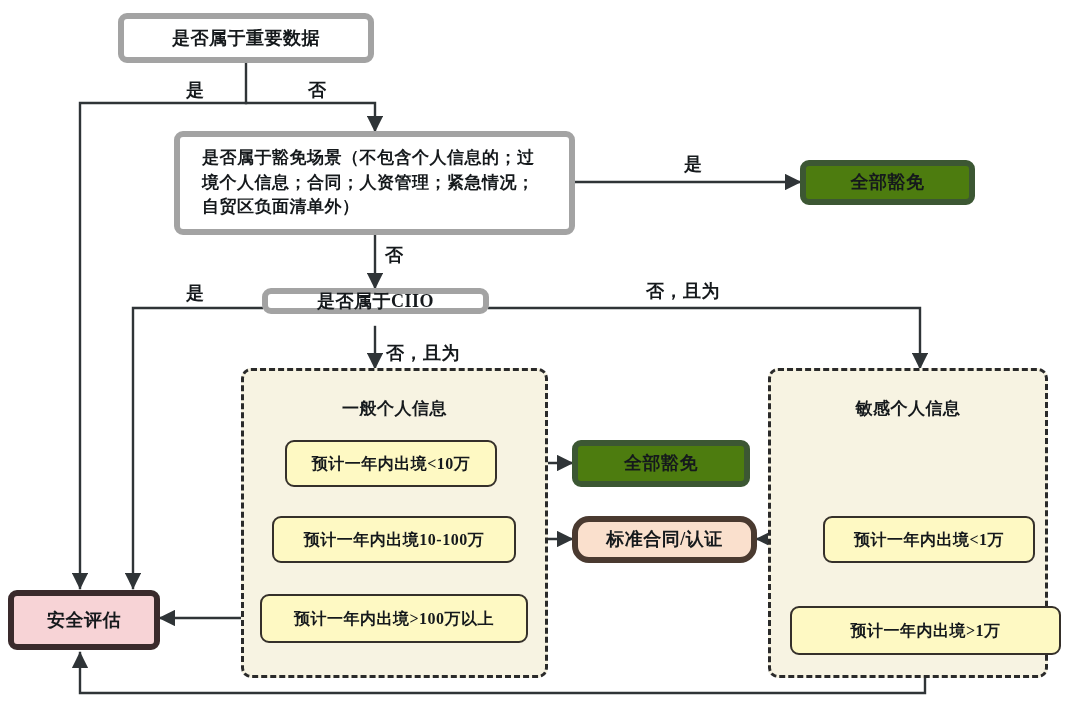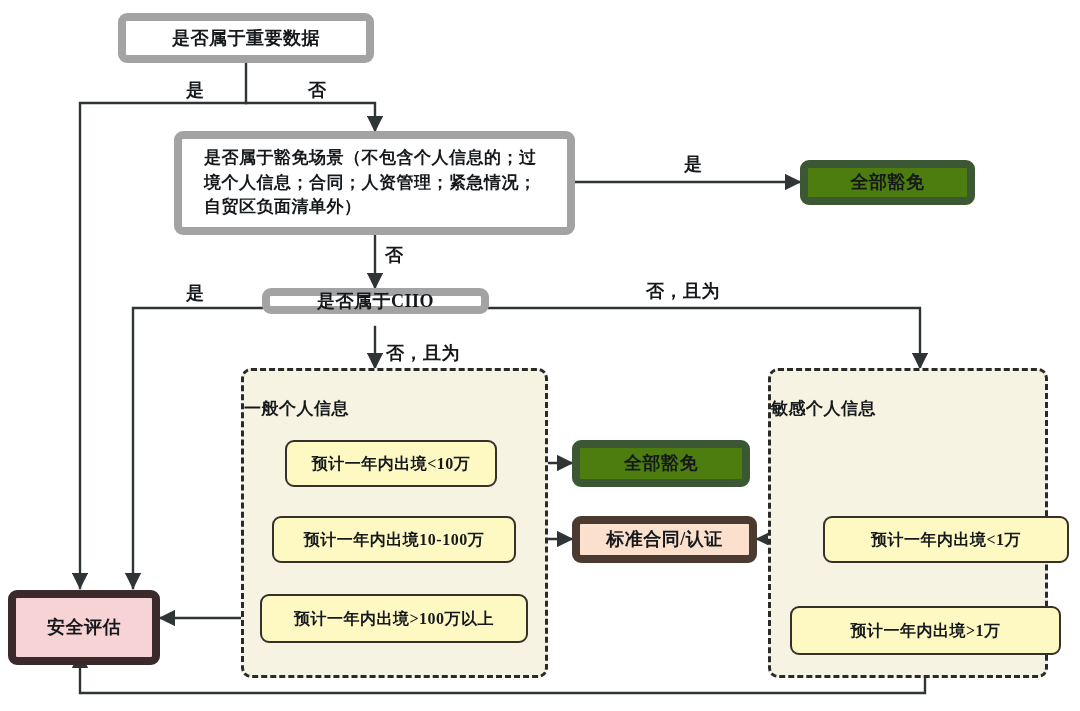--- a/index.html
+++ b/index.html
@@ -26,36 +26,37 @@
     height: 711px;
     pointer-events: none;
   }
   .node {
     position: absolute;
     box-sizing: border-box;
     display: flex;
     align-items: center;
     justify-content: center;
     text-align: center;
-    border: 8px solid #a3a3a3;
+    border: 6px solid #a3a3a3;
     border-radius: 9px;
     background: #ffffff;
     color: #15191c;
     font-weight: 700;
     letter-spacing: 0.5px;
     line-height: 1.45;
     padding: 4px 10px;
   }
   .node.exempt {
     background: #4d7c0f;
     border-color: #3c5733;
   }
   .node.contract {
     background: #fae0cd;
     border-color: #4a3a30;
+    border-radius: 17px;
   }
   .node.assess {
     background: #f7d3d6;
     border-color: #3a2a2c;
   }
   .node.inner {
     background: #fef9c3;
     border-color: #35302a;
     border-width: 2px;
   }
@@ -63,20 +64,21 @@
     position: absolute;
     box-sizing: border-box;
     border: 3px dashed #2a2a2a;
     border-radius: 10px;
     background: #f7f3e2;
   }
   .group-title {
     position: absolute;
     left: 0;
     right: 0;
+    text-align: center;
     font-weight: 700;
     color: #15191c;
     letter-spacing: 0.5px;
   }
   .edge-label {
     position: absolute;
     color: #15191c;
     font-weight: 700;
     letter-spacing: 0.5px;
     white-space: nowrap;
@@ -141,21 +143,21 @@
   </div>
 
   <div class="node exempt fs18" style="left:572px; top:440px; width:178px; height:47px;">
     <span>全部豁免</span>
   </div>
 
   <div class="node contract fs18" style="left:572px; top:516px; width:185px; height:47px;">
     <span>标准合同/认证</span>
   </div>
 
-  <div class="node assess fs18" style="left:8px; top:590px; width:152px; height:75px;">
+  <div class="node assess fs18" style="left:8px; top:590px; width:152px; height:60px;">
     <span>安全评估</span>
   </div>
 
   <div class="group" style="left:241px; top:368px; width:307px; height:310px;">
     <div class="group-title fs17" style="top:26px;">一般个人信息</div>
   </div>
 
   <div class="node inner fs16" style="left:285px; top:440px; width:212px; height:47px;">
     <span>预计一年内出境&lt;10万</span>
   </div>
@@ -165,21 +167,21 @@
   </div>
 
   <div class="node inner fs16" style="left:260px; top:594px; width:268px; height:49px;">
     <span>预计一年内出境&gt;100万以上</span>
   </div>
 
   <div class="group" style="left:768px; top:368px; width:280px; height:310px;">
     <div class="group-title fs17" style="top:26px;">敏感个人信息</div>
   </div>
 
-  <div class="node inner fs16" style="left:823px; top:516px; width:246px; height:47px;">
+  <div class="node inner fs16" style="left:823px; top:516px; width:212px; height:47px;">
     <span>预计一年内出境&lt;1万</span>
   </div>
 
   <div class="node inner fs16" style="left:790px; top:606px; width:271px; height:49px;">
     <span>预计一年内出境&gt;1万</span>
   </div>
 
   <div class="edge-label fs18" style="left:186px; top:78px;">是</div>
 
   <div class="edge-label fs18" style="left:308px; top:78px;">否</div>

